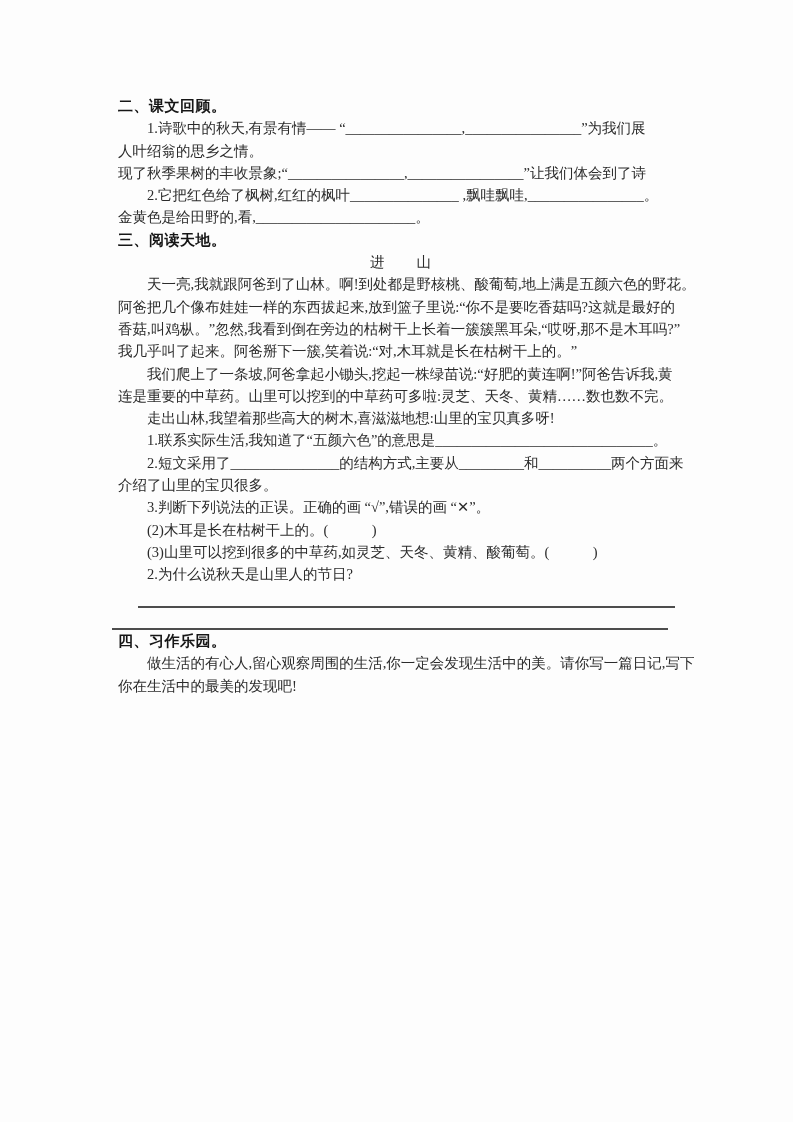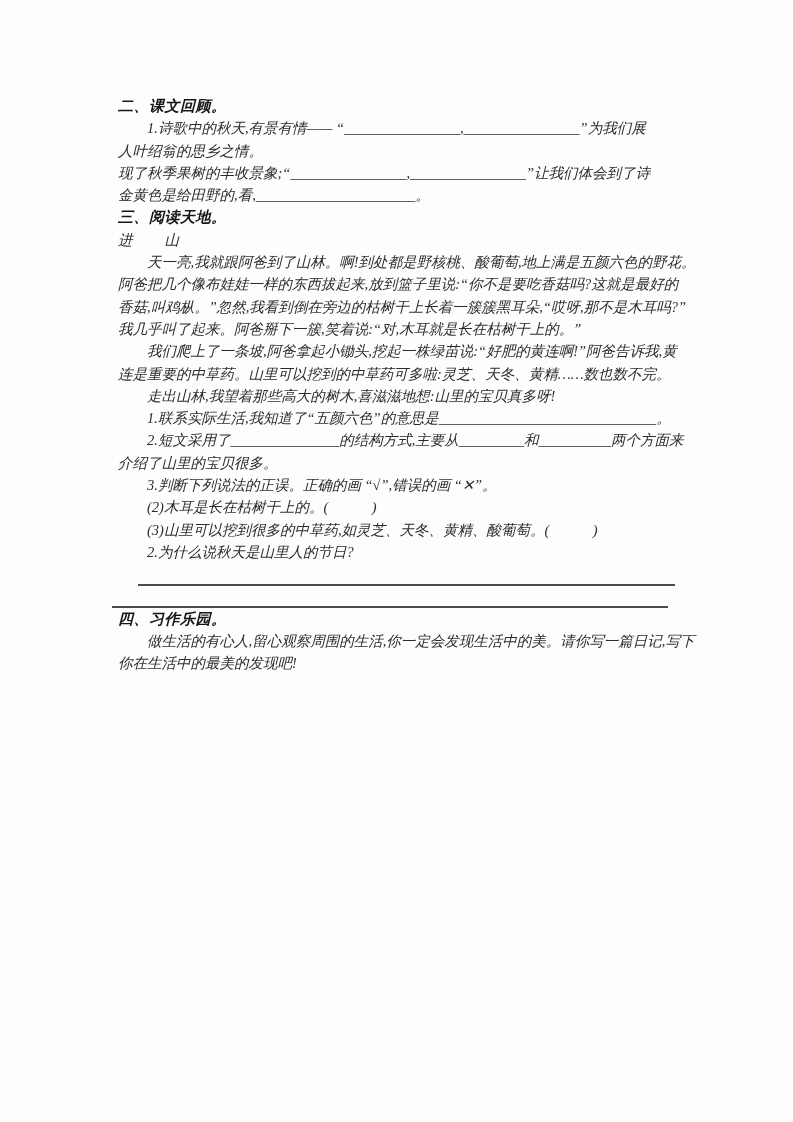--- a/index.html
+++ b/index.html
@@ -15,37 +15,37 @@
     font-family: "Liberation Serif", "DejaVu Serif", serif;
   }
   .doc {
     position: absolute;
     left: 118px;
     top: 95px;
     width: 566px;
     font-size: 14.5px;
     line-height: 22.3px;
     color: #2b2b2b;
-    font-style: italic;
   }
   .heading {
     font-family: "Liberation Sans", "DejaVu Sans", sans-serif;
     font-weight: 700;
     font-size: 15px;
     color: #161616;
     letter-spacing: 0.5px;
     white-space: nowrap;
   }
   .line {
     white-space: nowrap;
   }
   .line.indent {
     padding-left: 29px;
   }
   .title {
+    text-align: center;
     letter-spacing: 1px;
     white-space: nowrap;
   }
   .rule {
     height: 22.3px;
     box-sizing: border-box;
     border-bottom: 2px solid #4d4d4d;
   }
   .rule.first {
     margin-left: 20px;
@@ -57,20 +57,21 @@
   }
 </style>
 </head>
 <body>
 
 <div class="doc">
     <div class="heading">二、课文回顾。</div>
     <div class="line indent">1.诗歌中的秋天,有景有情—— “________________,________________”为我们展</div>
     <div class="line">人叶绍翁的思乡之情。</div>
     <div class="line">现了秋季果树的丰收景象;“________________,________________”让我们体会到了诗</div>
+    <div class="line indent">2.它把红色给了枫树,红红的枫叶_______________ ,飘哇飘哇,________________。</div>
     <div class="line">金黄色是给田野的,看,______________________。</div>
     <div class="heading">三、阅读天地。</div>
     <div class="title">进　　山</div>
     <div class="line indent">天一亮,我就跟阿爸到了山林。啊!到处都是野核桃、酸葡萄,地上满是五颜六色的野花。</div>
     <div class="line">阿爸把几个像布娃娃一样的东西拔起来,放到篮子里说:“你不是要吃香菇吗?这就是最好的</div>
     <div class="line">香菇,叫鸡枞。”忽然,我看到倒在旁边的枯树干上长着一簇簇黑耳朵,“哎呀,那不是木耳吗?”</div>
     <div class="line">我几乎叫了起来。阿爸掰下一簇,笑着说:“对,木耳就是长在枯树干上的。”</div>
     <div class="line indent">我们爬上了一条坡,阿爸拿起小锄头,挖起一株绿苗说:“好肥的黄连啊!”阿爸告诉我,黄</div>
     <div class="line">连是重要的中草药。山里可以挖到的中草药可多啦:灵芝、天冬、黄精……数也数不完。</div>
     <div class="line indent">走出山林,我望着那些高大的树木,喜滋滋地想:山里的宝贝真多呀!</div>

